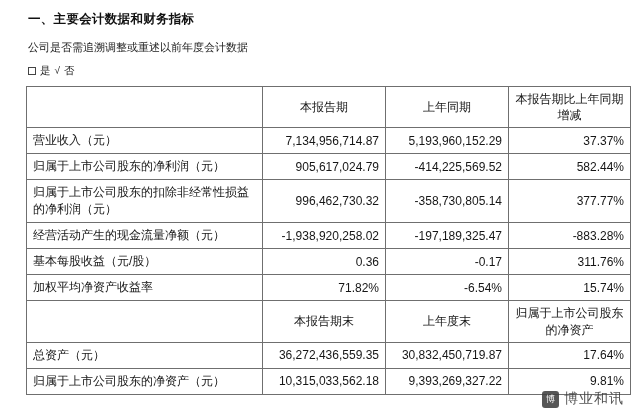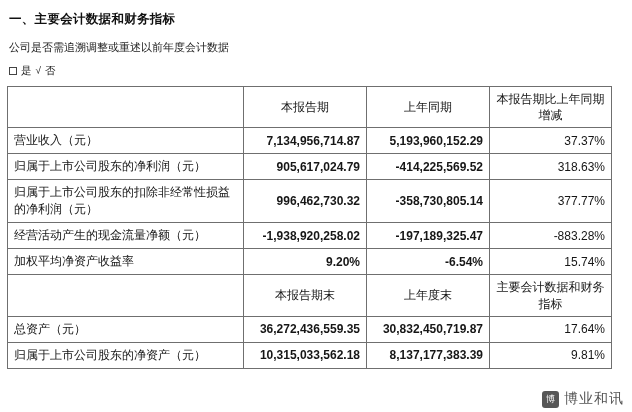--- a/index.html
+++ b/index.html
@@ -12,21 +12,21 @@
     background: #ffffff;
     font-family: "Liberation Sans", sans-serif;
     color: #1a1a1a;
     overflow: hidden;
   }
   .page {
     position: relative;
     width: 632px;
     height: 412px;
     box-sizing: border-box;
-    padding: 8px 14px 0 7px;
+    padding: 8px 14px 0 26px;
   }
   .section-title {
     font-size: 12.5px;
     font-weight: bold;
     color: #111;
     letter-spacing: 0.3px;
     margin: 3px 0 12px 2px;
   }
   .note-line {
     font-size: 11px;
@@ -61,21 +61,21 @@
     font-size: 12px;
   }
   table.fin td {
     border: 1px solid #6f6f6f;
     padding: 4px 6px;
     vertical-align: middle;
     height: 15px;
     color: #161616;
   }
   .col-label { width: 236px; text-align: left; }
-  .col-num   { width: 123px; text-align: right; font-weight: bold; }
+  .col-num   { width: 123px; text-align: right; }
   .col-last  { width: 122px; text-align: right; }
 
   .head-cell {
     text-align: center;
     font-weight: normal;
     line-height: 1.35;
     padding-top: 8px;
     padding-bottom: 8px;
   }
   .head-cell.blank { border-top: 1px solid #6f6f6f; }
@@ -138,58 +138,64 @@
       <tr>
         <td>营业收入（元）</td>
         <td class="col-num">7,134,956,714.87</td>
         <td class="col-num">5,193,960,152.29</td>
         <td class="col-last">37.37%</td>
       </tr>
       <tr>
         <td>归属于上市公司股东的净利润（元）</td>
         <td class="col-num">905,617,024.79</td>
         <td class="col-num">-414,225,569.52</td>
-        <td class="col-last">318.63%</td>
+        <td class="col-last">582.44%</td>
       </tr>
       <tr>
         <td>归属于上市公司股东的扣除非经常性损益的净利润（元）</td>
         <td class="col-num">996,462,730.32</td>
         <td class="col-num">-358,730,805.14</td>
         <td class="col-last">377.77%</td>
       </tr>
       <tr>
         <td>经营活动产生的现金流量净额（元）</td>
         <td class="col-num">-1,938,920,258.02</td>
         <td class="col-num">-197,189,325.47</td>
         <td class="col-last">-883.28%</td>
       </tr>
       <tr>
+        <td>基本每股收益（元/股）</td>
+        <td class="col-num">0.36</td>
+        <td class="col-num">-0.17</td>
+        <td class="col-last">311.76%</td>
+      </tr>
+      <tr>
         <td>加权平均净资产收益率</td>
-        <td class="col-num">9.20%</td>
+        <td class="col-num">71.82%</td>
         <td class="col-num">-6.54%</td>
         <td class="col-last">15.74%</td>
       </tr>
 
       <tr>
         <td class="head-cell"></td>
         <td class="head-cell">本报告期末</td>
         <td class="head-cell">上年度末</td>
-        <td class="head-cell">主要会计数据和财务指标</td>
+        <td class="head-cell">归属于上市公司股东的净资产</td>
       </tr>
 
       <tr>
         <td>总资产（元）</td>
         <td class="col-num">36,272,436,559.35</td>
         <td class="col-num">30,832,450,719.87</td>
         <td class="col-last">17.64%</td>
       </tr>
       <tr>
         <td>归属于上市公司股东的净资产（元）</td>
         <td class="col-num">10,315,033,562.18</td>
-        <td class="col-num">8,137,177,383.39</td>
+        <td class="col-num">9,393,269,327.22</td>
         <td class="col-last">9.81%</td>
       </tr>
     </tbody>
   </table>
 
   <div class="watermark">
     <div class="wm-logo">博</div>
     <div class="wm-text">博业和讯</div>
   </div>
 

